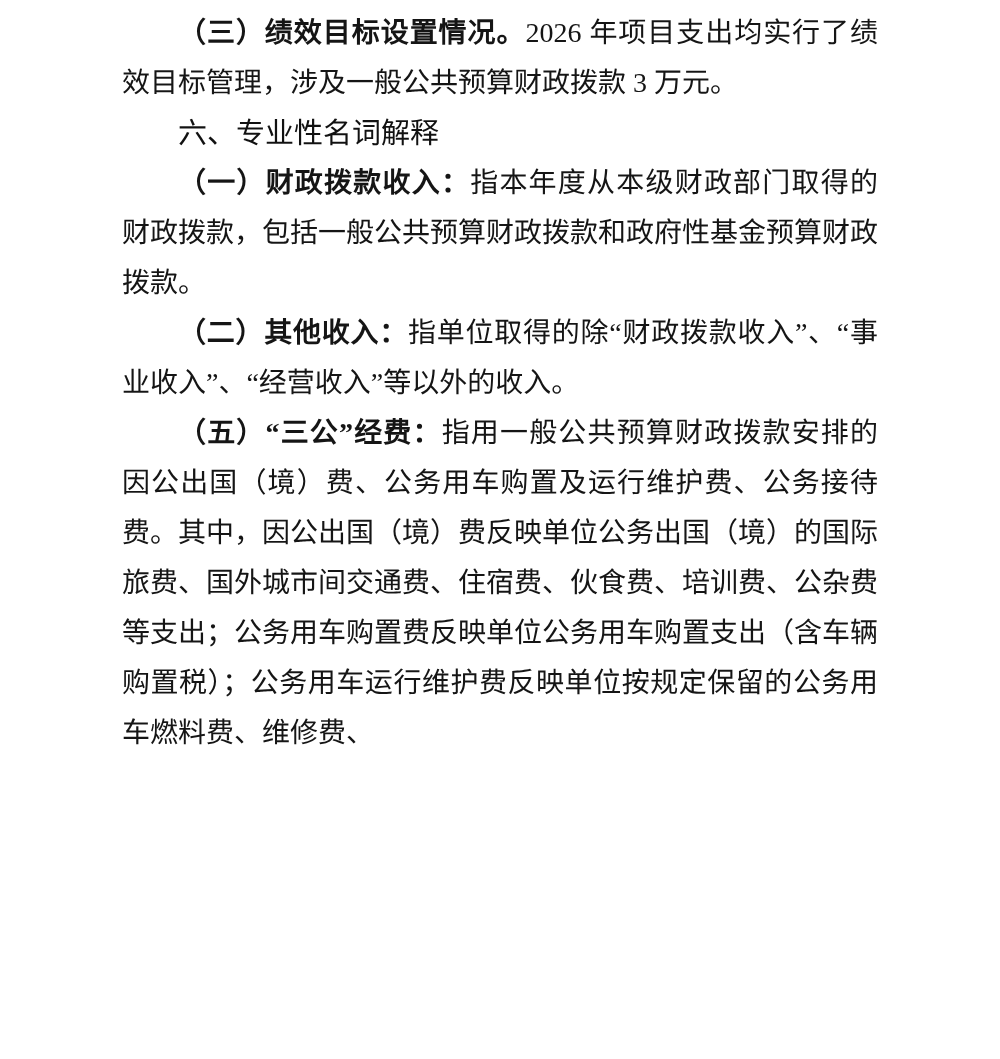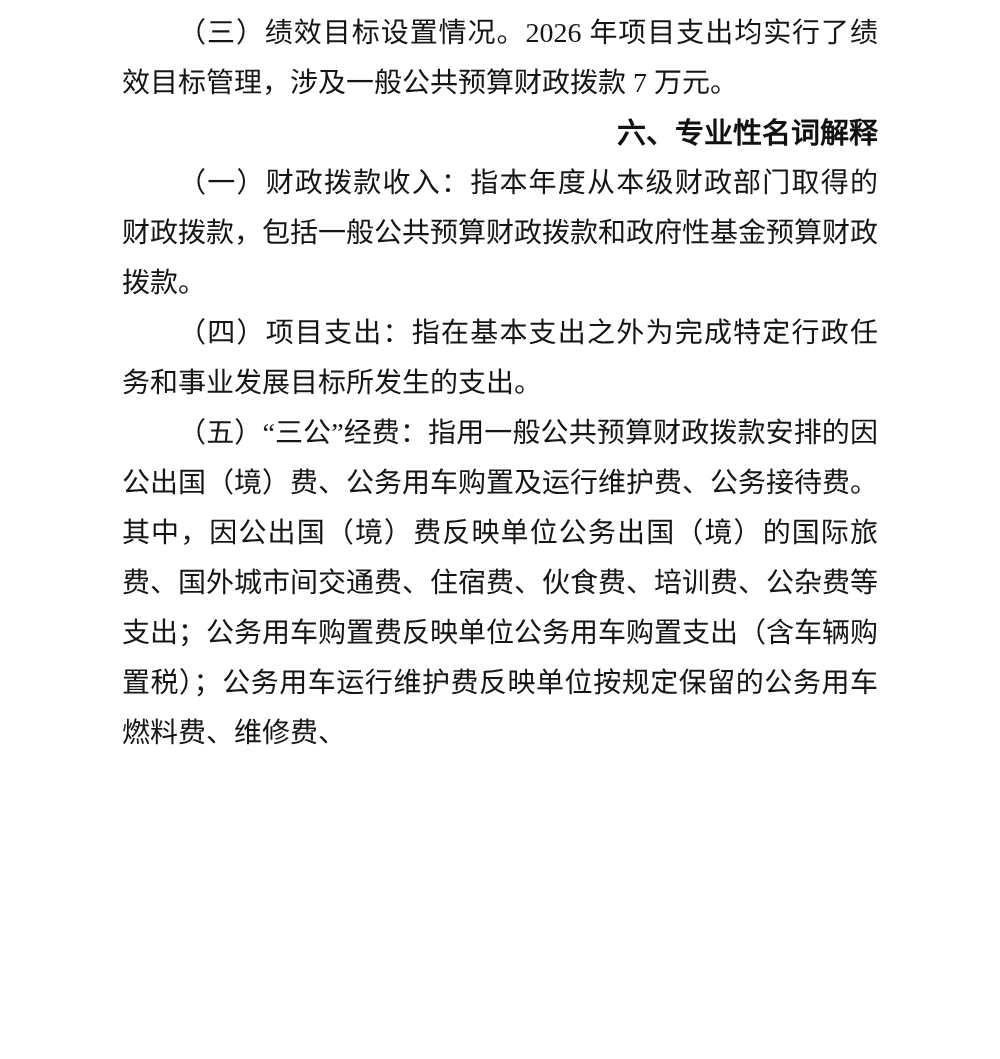--- a/index.html
+++ b/index.html
@@ -22,44 +22,44 @@
     font-family: "Liberation Serif", "DejaVu Serif", serif;
     font-size: 28px;
     line-height: 50px;
   }
   .para {
     margin: 0;
     text-indent: 56px;
     text-align: justify;
   }
   .para .lead {
-    font-weight: normal;
+    font-weight: bold;
   }
   .section-heading {
     margin: 0;
     text-indent: 56px;
     font-family: "Liberation Sans", "DejaVu Sans", sans-serif;
-    font-weight: bold;
+    font-weight: normal;
     font-size: 29px;
     line-height: 50px;
-    text-align: right;
+    text-align: left;
     color: #111111;
   }
 </style>
 </head>
 <body>
 
 <div class="doc-page">
 
-  <p class="para"><span class="lead">（三）绩效目标设置情况。</span><span>2026 年项目支出均实行了绩效目标管理，涉及一般公共预算财政拨款 7 万元。</span></p>
+  <p class="para"><span class="lead">（三）绩效目标设置情况。</span><span>2026 年项目支出均实行了绩效目标管理，涉及一般公共预算财政拨款 3 万元。</span></p>
 
 
   <h2 class="section-heading">六、专业性名词解释</h2>
 
   <p class="para"><span class="lead">（一）财政拨款收入：</span><span>指本年度从本级财政部门取得的财政拨款，包括一般公共预算财政拨款和政府性基金预算财政拨款。</span></p>
 
+  <p class="para"><span class="lead">（二）其他收入：</span><span>指单位取得的除“财政拨款收入”、“事业收入”、“经营收入”等以外的收入。</span></p>
 
 
-  <p class="para"><span class="lead">（四）项目支出：</span><span>指在基本支出之外为完成特定行政任务和事业发展目标所发生的支出。</span></p>
 
   <p class="para"><span class="lead">（五）“三公”经费：</span><span>指用一般公共预算财政拨款安排的因公出国（境）费、公务用车购置及运行维护费、公务接待费。其中，因公出国（境）费反映单位公务出国（境）的国际旅费、国外城市间交通费、住宿费、伙食费、培训费、公杂费等支出；公务用车购置费反映单位公务用车购置支出（含车辆购置税）；公务用车运行维护费反映单位按规定保留的公务用车燃料费、维修费、</span></p>
 
 </div>
 
 </body></html>

